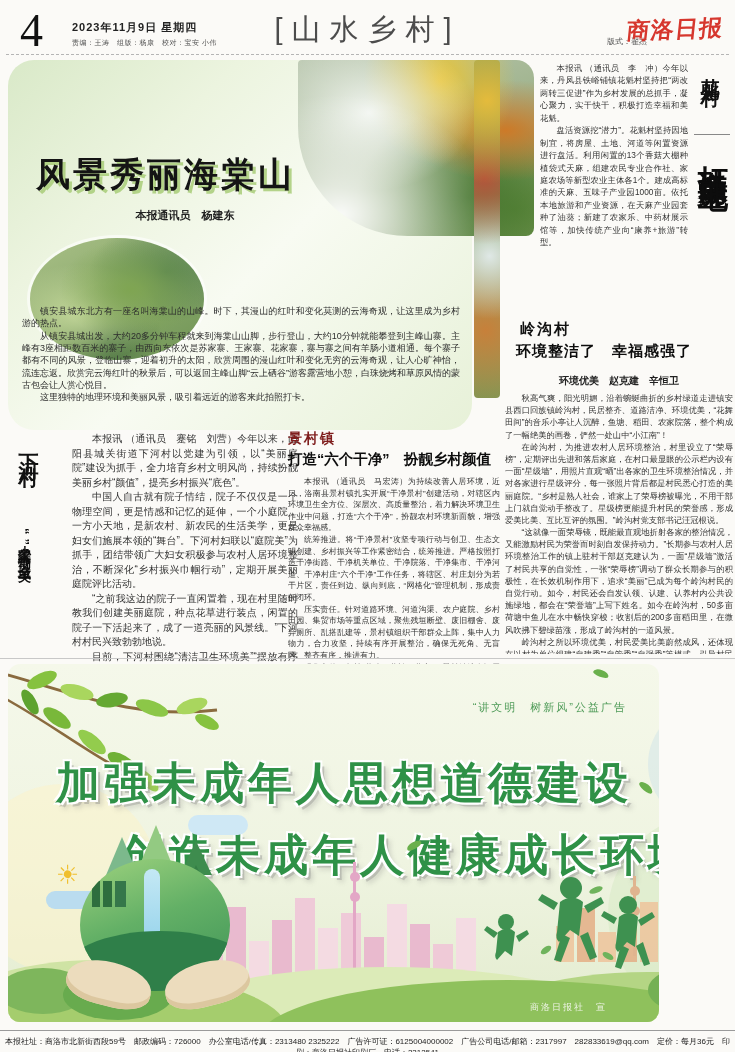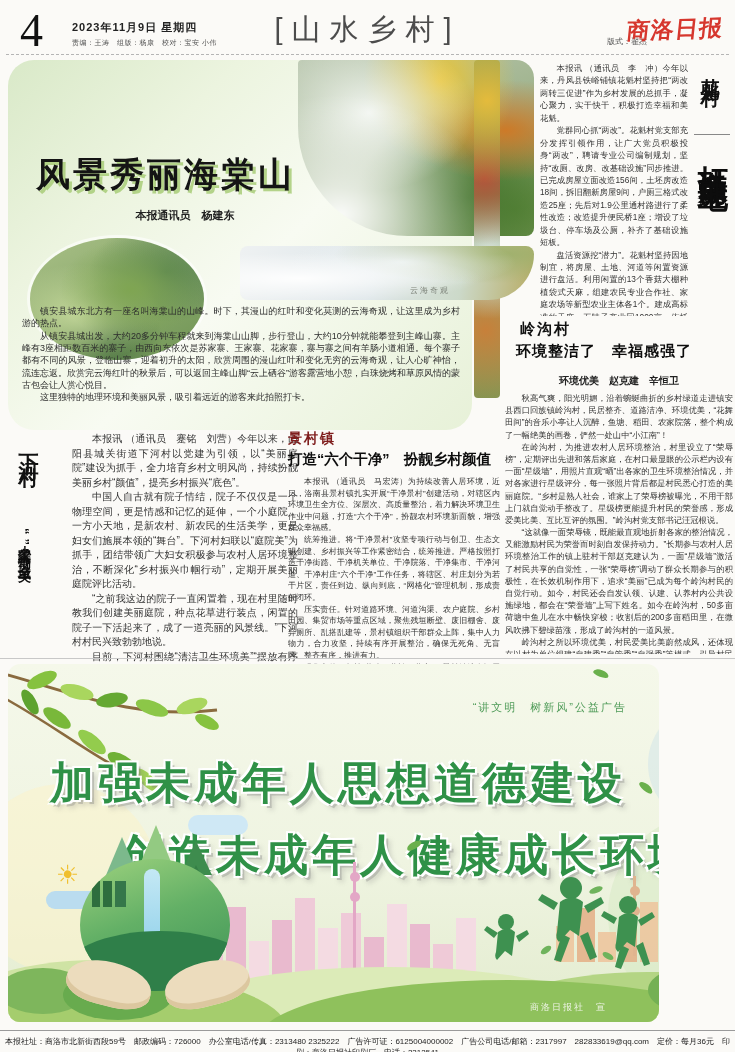--- a/index.html
+++ b/index.html
@@ -91,21 +91,21 @@
   
   .ad-rule{left:0;top:658px;width:735px;border-top:1px solid #c8c8c8;height:0;}
   .ad{left:8px;top:664px;width:635px;height:358px;border-radius:12px;overflow:hidden;
       background:linear-gradient(180deg,#f5f8ea 0%,#eff4e1 55%,#e3eccf 100%);padding-left:16px;}
   .ad .circ1{position:absolute;left:-40px;top:120px;width:190px;height:190px;border-radius:50%;background:rgba(252,243,203,.55);}
   .ad .circ2{position:absolute;left:640px;top:40px;width:120px;height:120px;border-radius:50%;background:rgba(208,228,234,.5);}
   .ad .circ3{position:absolute;left:600px;top:150px;width:200px;height:200px;border-radius:50%;background:rgba(214,233,196,.5);}
   .ad-tagline{position:absolute;right:32px;top:36px;font-size:11px;color:#4f9b58;letter-spacing:2px;}
   .ad-line{position:absolute;font-size:44px;font-weight:900;color:#2f9147;letter-spacing:4px;white-space:nowrap;
     text-shadow:-2px -2px 0 #fff,2px -2px 0 #fff,-2px 2px 0 #fff,2px 2px 0 #fff,4px 4px 0 rgba(130,130,130,.35),6px 6px 5px rgba(110,110,110,.25);}
-  .ad-line1{left:42px;top:90px;}
+  .ad-line1{left:48px;top:90px;}
   .ad-line2{left:112px;top:162px;}
   .leaf{position:absolute;width:16px;height:7px;border-radius:50% 50% 50% 50%/60% 60% 40% 40%;background:#6ab04c;}
   .ad-credit{position:absolute;right:52px;bottom:8px;font-size:9px;color:#edf3e4;letter-spacing:2px;}
 
   
   .skyline{position:absolute;display:flex;align-items:flex-end;}
   .skyline .bar{opacity:.85;}
   .sky-pink{left:195px;bottom:42px;height:86px;}
   .sky-pink .bar{width:20px;margin-right:3px;background:#f0c3d7;}
   .sky-pink .bar:nth-child(2n){background:#e9b0cd;}
@@ -178,32 +178,28 @@
   <div class="abs layout-credit">版式：翟杰</div>
   <div class="abs masthead">商洛日报</div>
   <div class="abs header-rule"></div>
 
   <div class="abs panel"></div>
   <div class="abs photo-big"></div>
   <div class="abs photo-strip"></div>
   <div class="abs feature-headline">风景秀丽海棠山</div>
   <div class="abs feature-byline">本报通讯员　杨建东</div>
   <div class="abs photo-oval"></div>
-  <div class="abs photo-cloud">
-    <span class="cloud-caption">云海奇观</span>
-  </div>
   <div class="abs feature-body coltext">
     <p>镇安县城东北方有一座名叫海棠山的山峰。时下，其漫山的红叶和变化莫测的云海奇观，让这里成为乡村游的热点。</p>
     <p>从镇安县城出发，大约20多分钟车程就来到海棠山山脚，步行登山，大约10分钟就能攀登到主峰山寨。主峰有3座相距数百米的寨子，由西向东依次是苏家寨、王家寨、花家寨，寨与寨之间有羊肠小道相通。每个寨子都有不同的风景，登临山寨，迎着初升的太阳，欣赏周围的漫山红叶和变化无穷的云海奇观，让人心旷神怡，流连忘返。欣赏完云海红叶的秋景后，可以返回主峰山脚“云上硒谷”游客露营地小憩，白珠烧烤和草原风情的蒙古包会让人赏心悦目。</p>
     <p>这里独特的地理环境和美丽风景，吸引着远近的游客来此拍照打卡。</p>
   </div>
 
   <div class="abs hk-body coltext">
     <p>本报讯 （通讯员　李　冲）今年以来，丹凤县铁峪铺镇花魁村坚持把“两改两转三促进”作为乡村发展的总抓手，凝心聚力，实干快干，积极打造幸福和美花魁。</p>
-    <p>党群同心抓“两改”。花魁村党支部充分发挥引领作用，让广大党员积极投身“两改”，聘请专业公司编制规划，坚持“改厕、改房、改基础设施”同步推进。已完成房屋立面改造156间，土坯房改造18间，拆旧翻新房屋9间，户厕三格式改造25座；先后对1.9公里通村路进行了柔性改造；改造提升便民桥1座；增设了垃圾台、停车场及公厕，补齐了基础设施短板。</p>
     <p>盘活资源挖“潜力”。花魁村坚持因地制宜，将房屋、土地、河道等闲置资源进行盘活。利用闲置的13个香菇大棚种植袋式天麻，组建农民专业合作社、家庭农场等新型农业主体各1个。建成高标准的天麻、五味子产业园1000亩。依托本地旅游和产业资源，在天麻产业园套种了油葵；新建了农家乐、中药材展示馆等，加快传统产业向“康养+旅游”转型。</p>
 
   </div>
   <div class="abs hk-label">花魁村</div>
   <div class="abs hk-rule"></div>
   <div class="abs hk-title">打造康养宝地</div>
 
   <div class="abs lg-label">岭沟村</div>
   <div class="abs lg-headline">环境整洁了　幸福感强了</div>
   <div class="abs lg-byline">环境优美　赵克建　辛恒卫</div>

